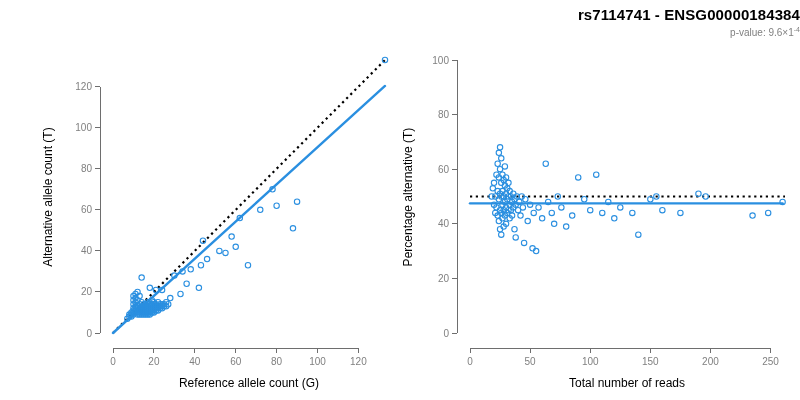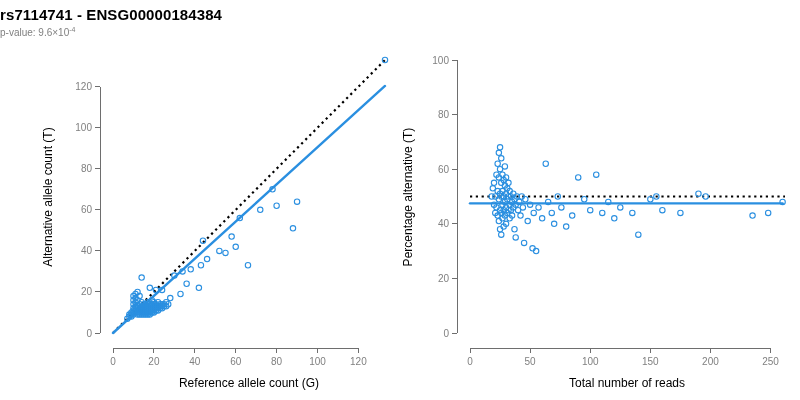--- a/index.html
+++ b/index.html
@@ -19,21 +19,21 @@
     position: absolute;
     left: 0; top: 0;
     width: 800px;
     height: 400px;
   }
   .title-block {
     position: absolute;
     left: 0;
     top: 6px;
     width: 800px;
-    text-align: left;
+    text-align: right;
     pointer-events: none;
   }
   .main-title {
     font-size: 15px;
     font-weight: bold;
     color: #000000;
     letter-spacing: 0.1px;
     line-height: 18px;
   }
   .sub-title {
@@ -86,21 +86,21 @@
     stroke-dasharray: 2.2 3.6;
   }
 </style>
 </head>
 <body>
 
 <div id="figure">
 
   <div class="title-block">
     <div class="main-title">rs7114741 - ENSG00000184384</div>
-    <div class="sub-title"><span>p-value: 9.6×10</span><sup>-4</sup></div>
+    <div class="sub-title"><span>p-value: 9.6×1</span><sup>-4</sup></div>
   </div>
 
   <svg width="800" height="400">
     <g id="left-panel-g">
         <path d="M100 86.68421052631581 L100 333" class="axis-line"></path>
         <path d="M95 333 L100 333" class="tick-line"></path>
         <text x="92" y="336.5" class="tick-label" text-anchor="end" fill="#808080">0</text>
         <path d="M95 291.94736842105266 L100 291.94736842105266" class="tick-line"></path>
         <text x="92" y="295.44736842105266" class="tick-label" text-anchor="end" fill="#808080">20</text>
         <path d="M95 250.89473684210526 L100 250.89473684210526" class="tick-line"></path>

